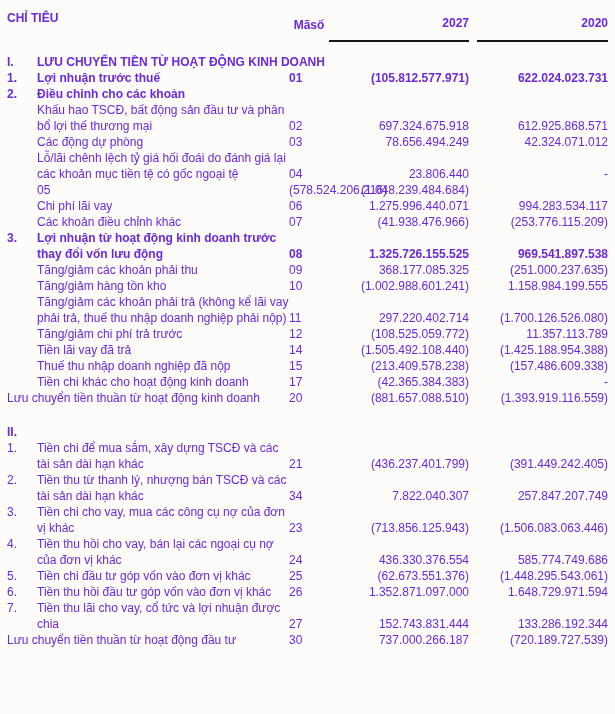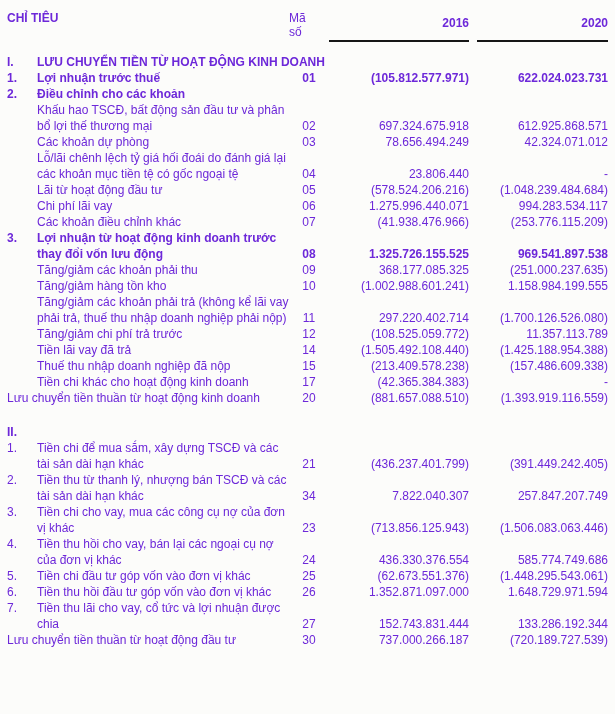--- a/index.html
+++ b/index.html
@@ -25,23 +25,24 @@
     align-items: stretch;
     height: 34px;
   }
   .h-label {
     width: 282px;
     font-weight: bold;
     padding-top: 2px;
   }
   .h-code {
     width: 40px;
-    font-weight: normal;
+    font-weight: bold;
     display: flex;
-    flex-direction: column;
+    flex-direction: row;
+    align-items: center;
     justify-content: center;
     line-height: 14px;
   }
   .h-year {
     font-weight: bold;
     display: flex;
     align-items: center;
     justify-content: flex-end;
     border-bottom: 2px solid #161616;
     padding-bottom: 2px;
@@ -51,42 +52,42 @@
 
   
   .tbody { margin-top: 12px; }
   .row {
     display: grid;
     grid-template-columns: 30px 252px 40px 140px 139px;
     align-items: end;
   }
   .cell.prefix { align-self: start; }
   .cell.label  { align-self: start; }
-  .cell.code   { text-align: center; }
+  .cell.code   { }
   .cell.val    { text-align: right; white-space: nowrap; }
 
   .row.section { font-weight: bold; }
   .row.section .label { white-space: nowrap; }
   .row.bold { font-weight: bold; }
   .row.total { font-weight: normal; }
   .row.total .label { grid-column: 1 / 3; }
   .row.gap-before { margin-top: 18px; }
 </style>
 </head>
 <body>
 
 <div class="page">
 
   <div class="thead">
     <div class="h-label">CHỈ TIÊU</div>
     <div class="h-code">
       <span>Mã</span>
       <span>số</span>
     </div>
-    <div class="h-year h-2021">2016</div>
+    <div class="h-year h-2021">2027</div>
     <div class="h-year h-2020">2020</div>
   </div>
 
   <div class="tbody">
       <div class="row section">
     <span class="cell prefix">I.</span>
     <span class="cell label">LƯU CHUYỂN TIỀN TỪ HOẠT ĐỘNG KINH DOANH</span>
     <span class="cell code"></span>
     <span class="cell val v2021"></span>
     <span class="cell val v2020"></span>
@@ -107,35 +108,34 @@
   </div>
       <div class="row">
     <span class="cell prefix"></span>
     <span class="cell label">Khấu hao TSCĐ, bất động sản đầu tư và phân bổ lợi thế thương mại</span>
     <span class="cell code">02</span>
     <span class="cell val v2021">697.324.675.918</span>
     <span class="cell val v2020">612.925.868.571</span>
   </div>
       <div class="row">
     <span class="cell prefix"></span>
-    <span class="cell label">Các khoản dự phòng</span>
+    <span class="cell label">Các động dự phòng</span>
     <span class="cell code">03</span>
     <span class="cell val v2021">78.656.494.249</span>
     <span class="cell val v2020">42.324.071.012</span>
   </div>
       <div class="row">
     <span class="cell prefix"></span>
     <span class="cell label">Lỗ/lãi chênh lệch tỷ giá hối đoái do đánh giá lại các khoản mục tiền tệ có gốc ngoại tệ</span>
     <span class="cell code">04</span>
     <span class="cell val v2021">23.806.440</span>
     <span class="cell val v2020">-</span>
   </div>
       <div class="row">
     <span class="cell prefix"></span>
-    <span class="cell label">Lãi từ hoạt động đầu tư</span>
     <span class="cell code">05</span>
     <span class="cell val v2021">(578.524.206.216)</span>
     <span class="cell val v2020">(1.048.239.484.684)</span>
   </div>
       <div class="row">
     <span class="cell prefix"></span>
     <span class="cell label">Chi phí lãi vay</span>
     <span class="cell code">06</span>
     <span class="cell val v2021">1.275.996.440.071</span>
     <span class="cell val v2020">994.283.534.117</span>

